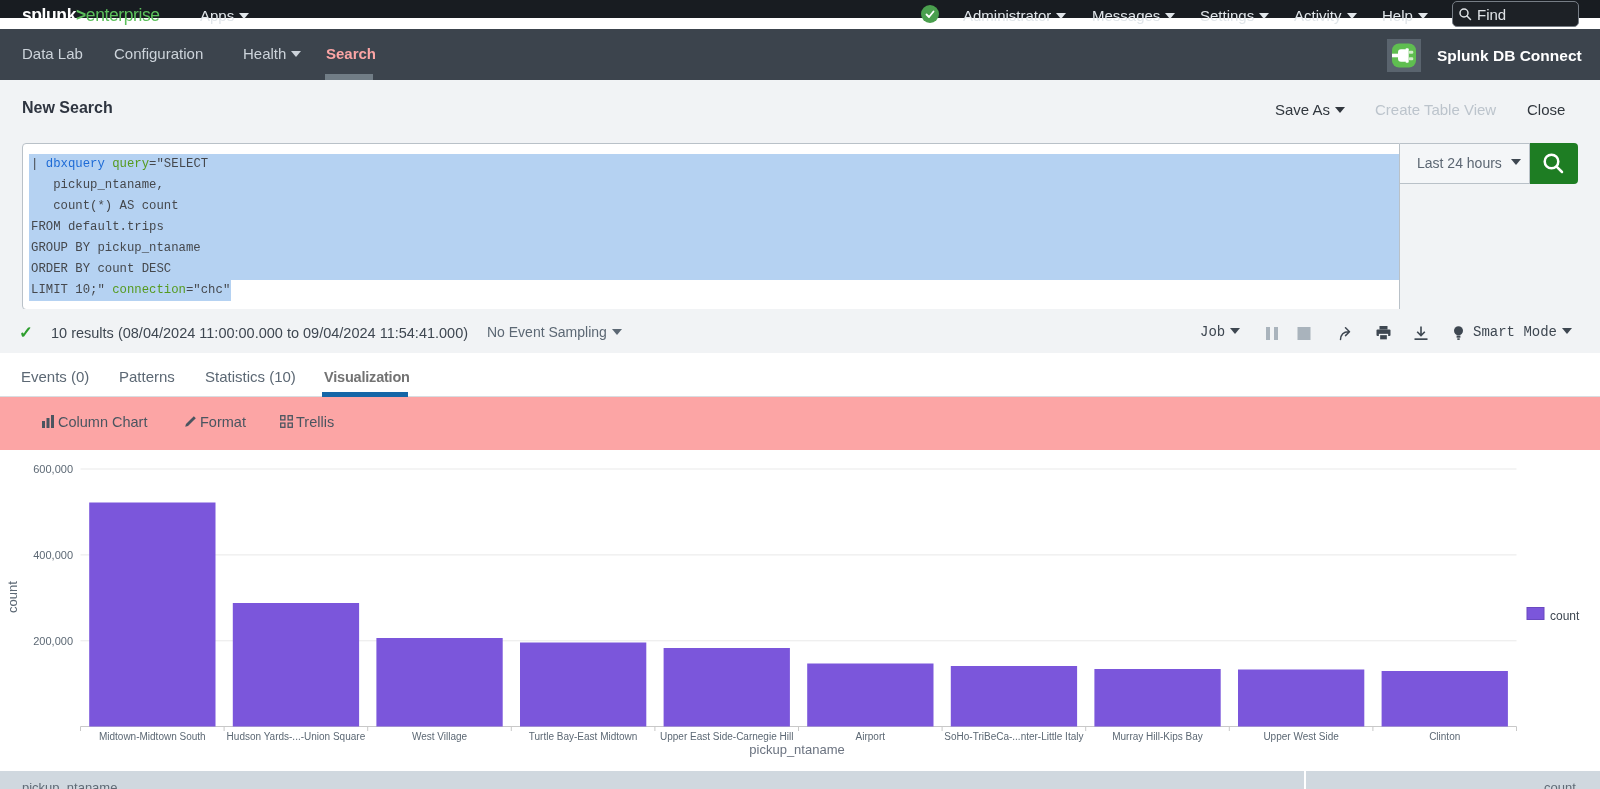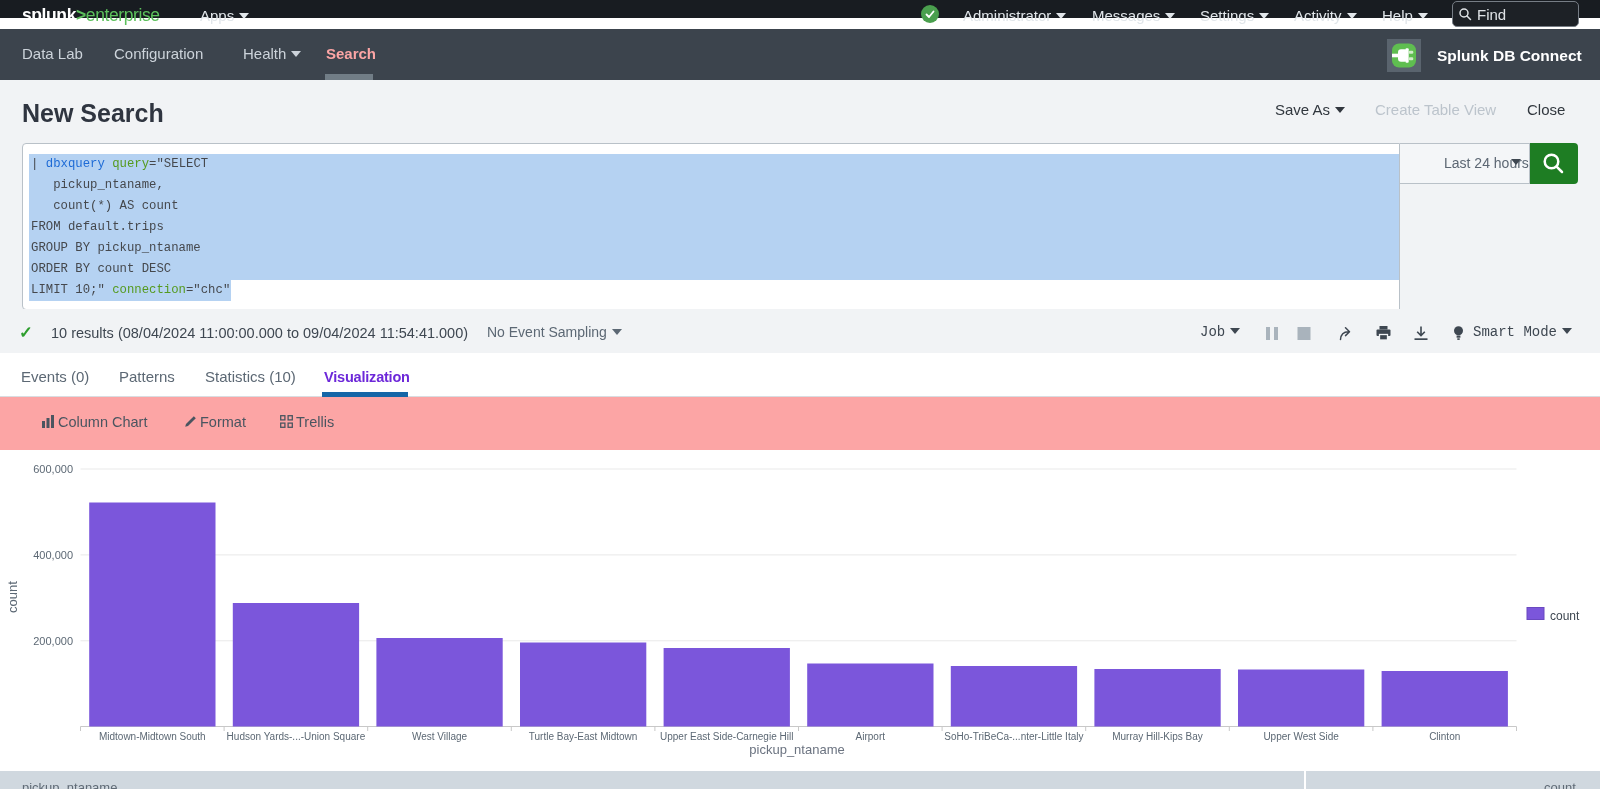--- a/index.html
+++ b/index.html
@@ -19,42 +19,42 @@
 .findbox .txt { position:absolute; left:24px; top:4px; }
 
 .appbar { position:absolute; left:0; top:29px; width:1600px; height:51px; background:#3c444d; }
 .ab-item { position:absolute; top:16px; font-size:15px; color:#ccd3da; }
 .ab-item.active { color:#fca5a5; font-weight:bold; }
 .ab-underline { position:absolute; left:325px; top:45px; width:48px; height:6px; background:#717d86; }
 .dbc-icon { position:absolute; left:1387px; top:10px; width:34px; height:33px; background:#5a646e; }
 .dbc-name { position:absolute; left:1437px; top:18px; font-size:15.5px; font-weight:bold; color:#fff; }
 
 .headrow { position:absolute; left:0; top:80px; width:1600px; height:63px; background:#f1f3f5; }
-.h1 { position:absolute; left:22px; top:19px; font-size:25px; font-weight:600; color:#2f3540; }
+.h1 { position:absolute; left:22px; top:19px; font-size:16px; font-weight:600; color:#2f3540; }
 .hr-link { position:absolute; top:21px; font-size:15px; color:#31373e; }
 .hr-link.disabled { color:#bcc4cc; }
 
 .searchwrap { position:absolute; left:0; top:143px; width:1600px; height:167px; background:#f1f3f5; }
 .searchbox { position:absolute; left:22px; top:0; width:1378px; height:167px; background:#fff; border:1px solid #b9c1c8; border-radius:4px 0 0 4px; }
 .searchbox pre { position:absolute; left:8px; top:10px; font-family:"Liberation Mono", monospace; font-size:12.3px; line-height:21px; color:#45484d; }
 .kw-blue { color:#1e6bd6; }
 .kw-green { color:#559a1e; }
 .timepicker { position:absolute; left:1400px; top:0; width:130px; height:41px; background:#f4f6f8; border:1px solid #b9c1c8; border-left:none; color:#5c6773; font-size:14px; }
-.timepicker .txt { position:absolute; left:17px; top:11px;margin-left:27px; }
+.timepicker .txt { position:absolute; left:17px; top:11px; }
 .gobtn { position:absolute; left:1530px; top:0; width:48px; height:41px; background:#1e7d23; border-radius:0 4px 4px 0; }
 
 .resultsbar { position:absolute; left:0; top:309px; width:1600px; height:44px; background:#f1f3f5; font-size:14px; color:#3e4751; }
 .rb-left { position:absolute; left:19px; top:16px; font-size:14.5px; }
 .rb-check { position:absolute; left:0; top:-2px; color:#2e9e2e; font-size:16.5px; font-weight:bold; }
 .rb-sampling { position:absolute; left:487px; top:15px; color:#5c6874; }
 .rb-right { position:absolute; top:15px;font-family:Liberation Mono, monospace; }
 
 .tabs { position:absolute; left:0; top:353px; width:1600px; height:44px; background:#fff; border-bottom:1px solid #d9dde1; font-size:15px; }
 .tab { position:absolute; top:15px; color:#5c6874; }
-.tab.active { color:#6d28d9; font-weight:bold; font-size:14.5px; letter-spacing:-0.2px; top:15.5px; }
+.tab.active { color:#737373; font-weight:bold; font-size:14.5px; letter-spacing:-0.2px; top:15.5px; }
 .tab-underline { position:absolute; left:322px; top:39px; width:86px; height:5px; background:#1566a7; }
 
 .vizctl { position:absolute; left:0; top:397px; width:1600px; height:53px; background:#fca5a5; font-size:14.5px; color:#4a5560; }
 .vc-item { position:absolute; top:17px; }
 
 .chart { position:absolute; left:0; top:450px; width:1600px; height:321px; background:#fff; }
 .tablehead { position:absolute; left:0; top:771px; width:1600px; height:18px; background:#d0d8df; }
 .th-cell { position:absolute; top:9px; font-size:13px; color:#606b76; }
 .th-div { position:absolute; left:1304px; top:0; width:2px; height:18px; background:#fff; }
 </style>

